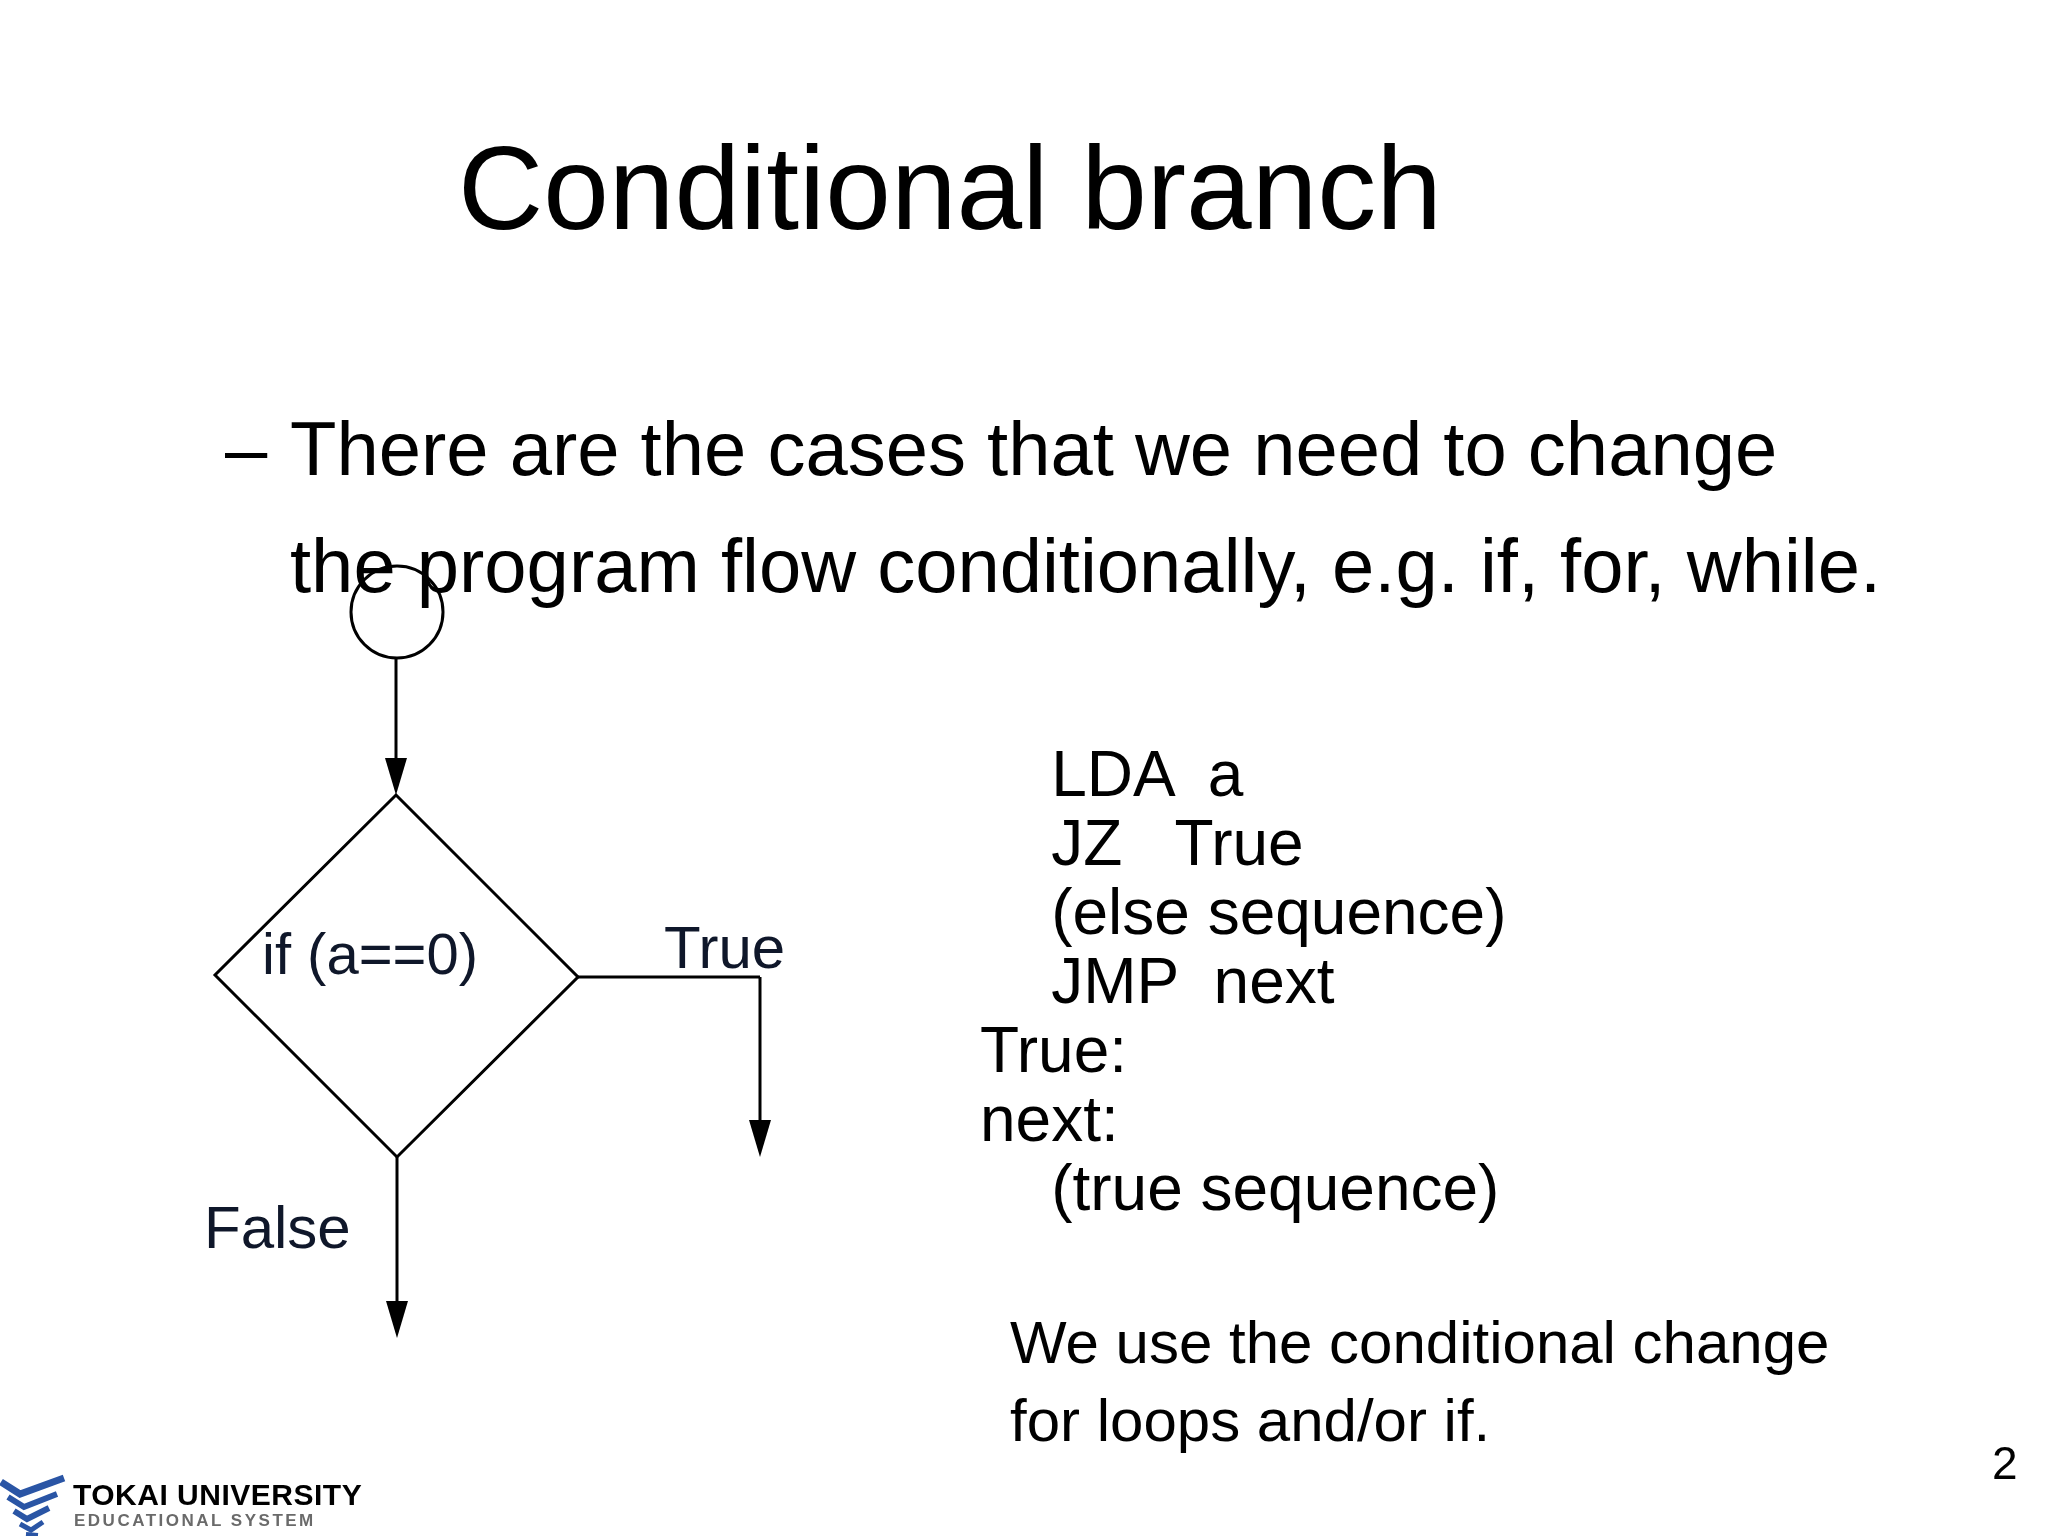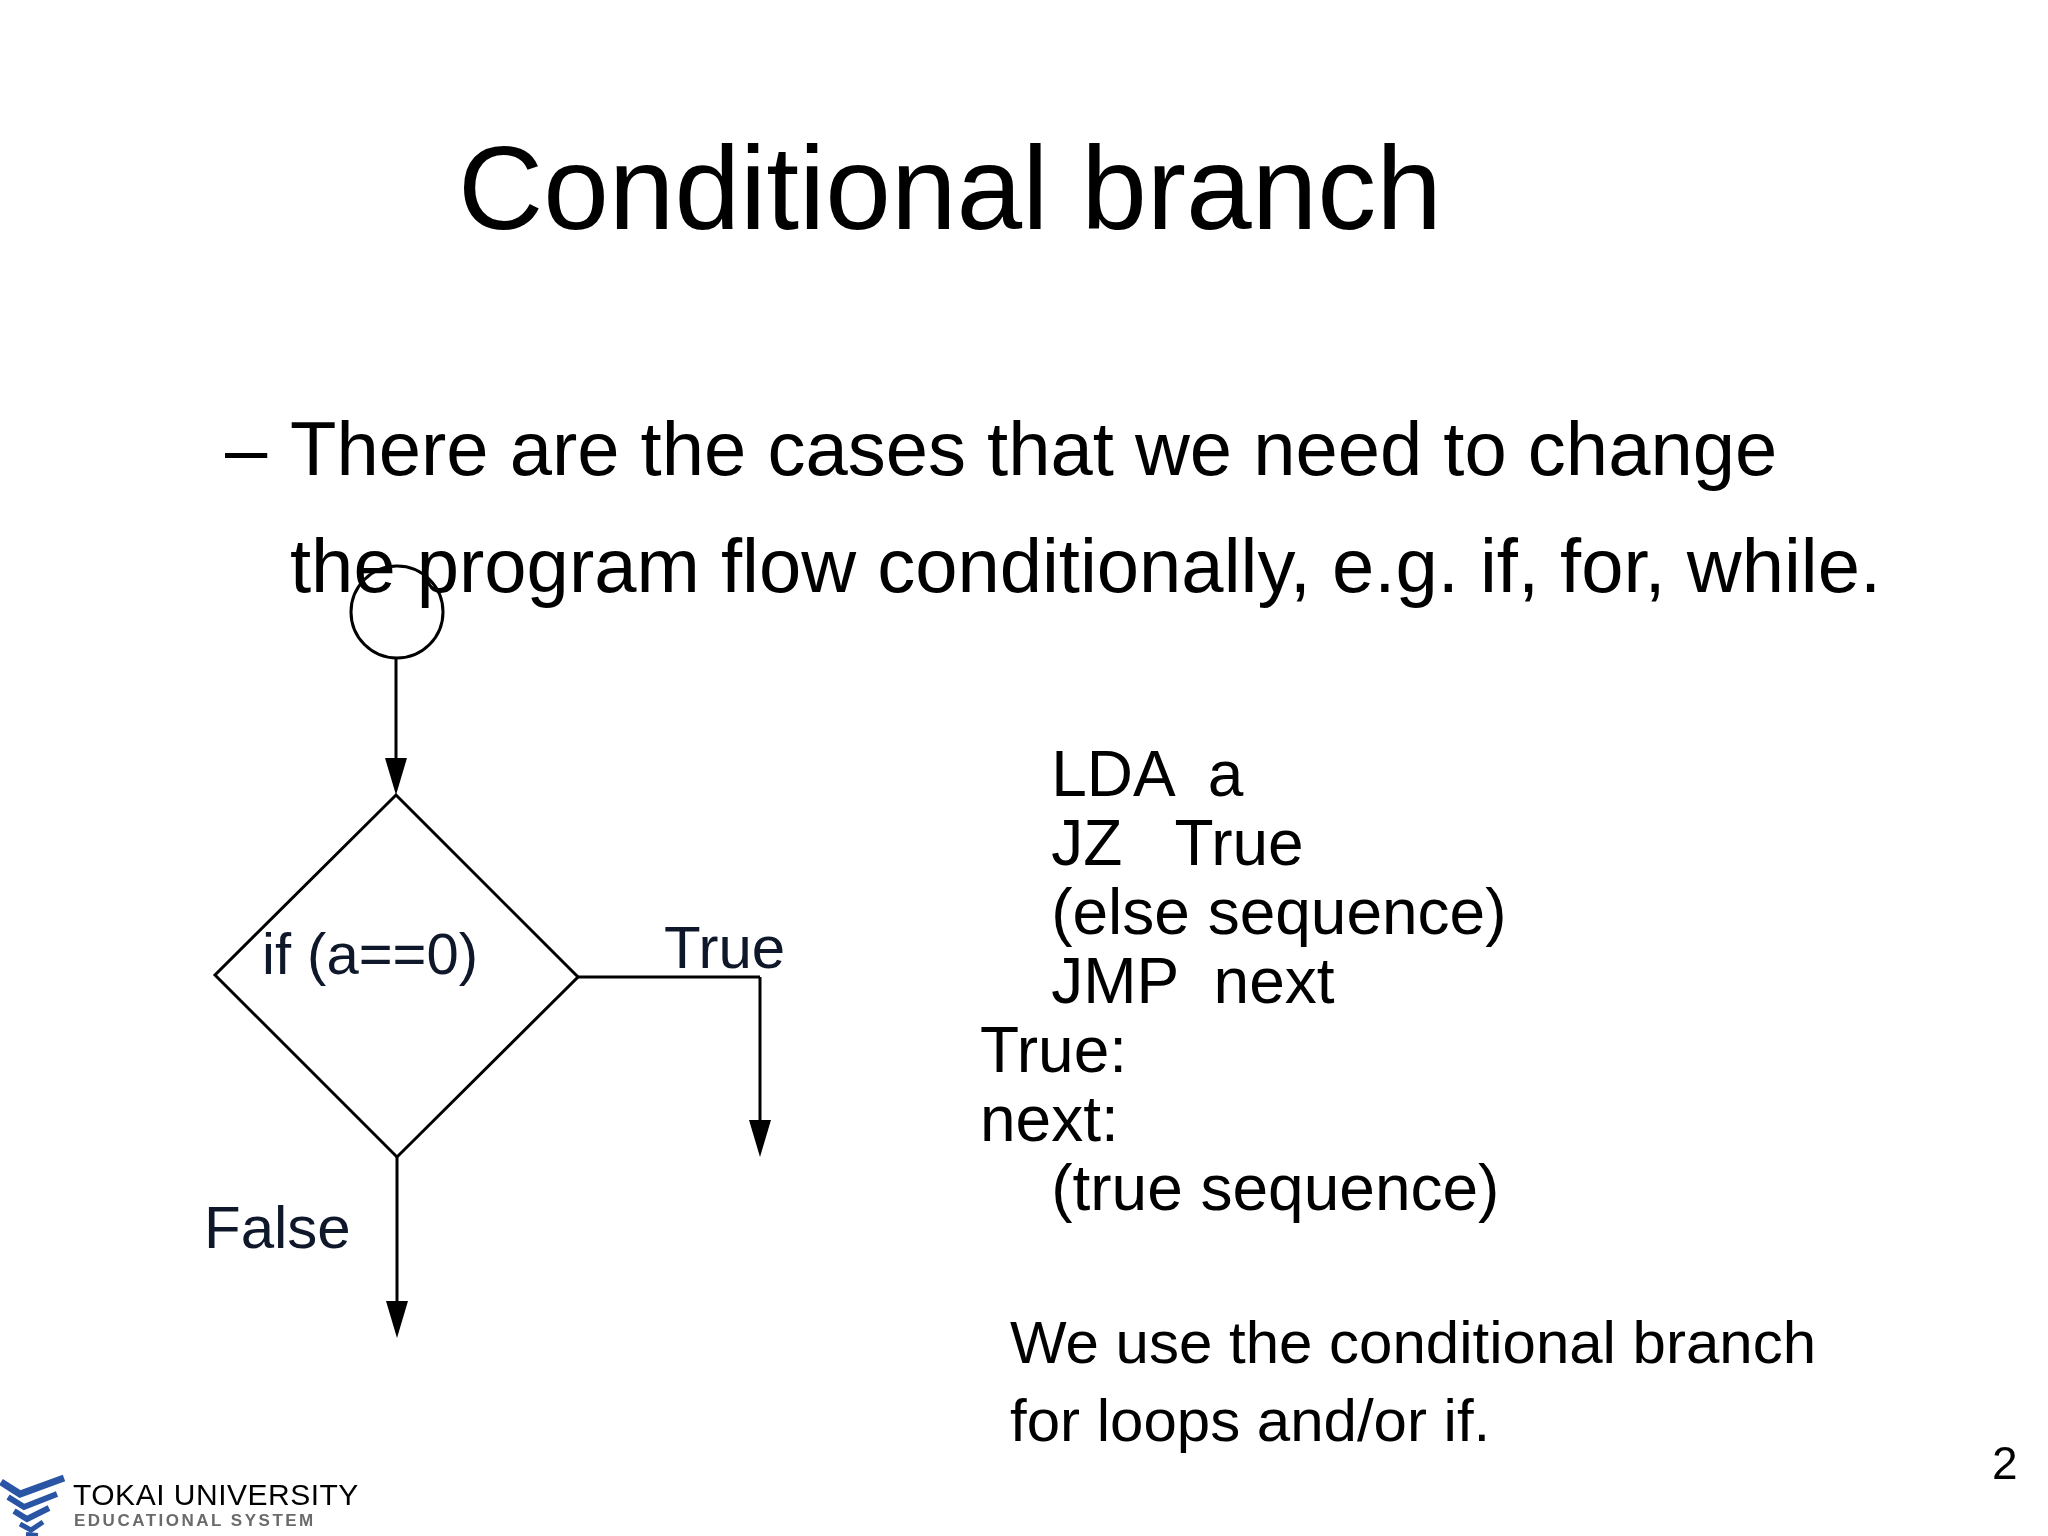--- a/index.html
+++ b/index.html
@@ -21,21 +21,21 @@
   .flow-label{white-space:nowrap;color:#0f172a;}
   .if-label{left:262px;top:925px;font-size:58px;line-height:1;}
   .true-label{left:664px;top:918px;font-size:60px;line-height:1;}
   .false-label{left:204px;top:1198px;font-size:60px;line-height:1;}
   .code-block{left:980px;top:740px;font-size:64px;line-height:69px;}
   .code-line{white-space:pre;}
   .note-block{left:1010px;top:1304px;font-size:60px;line-height:78px;}
   .note-line{white-space:nowrap;}
   .page-number{left:1992px;top:1440px;font-size:46px;line-height:1;}
   .logo-icon{left:0px;top:1472px;}
-  .brand-name{left:73px;top:1478px;font-size:30px;font-weight:normal;letter-spacing:0.5px;white-space:nowrap;}
+  .brand-name{left:73px;top:1478px;font-size:30px;font-weight:bold;letter-spacing:0.5px;white-space:nowrap;}
   .brand-sub{left:74px;top:1511px;font-size:17px;font-weight:bold;letter-spacing:2.5px;color:var(--sub-gray,#6a6a6a);white-space:nowrap;}
 </style>
 </head>
 <body style="color: rgb(0, 0, 0);">
 
 <div class="abs slide-title">Conditional branch</div>
 
 <div class="abs bullet-block">
   <div class="bullet-line"><span class="bullet-marker">–</span><span>There are the cases that we need to change</span></div>
   <div class="bullet-line bullet-cont">the program flow conditionally, e.g. if, for, while.</div>
@@ -61,21 +61,21 @@
     <div class="code-line">    LDA  a</div>
     <div class="code-line">    JZ   True</div>
     <div class="code-line">    (else sequence)</div>
     <div class="code-line">    JMP  next</div>
     <div class="code-line">True:</div>
     <div class="code-line">next:</div>
     <div class="code-line">    (true sequence)</div>
   </div>
 
 <div class="abs note-block">
-    <div class="note-line">We use the conditional branch</div>
+    <div class="note-line">We use the conditional change</div>
     <div class="note-line">for loops and/or if.</div>
   </div>
 
 <svg class="abs logo-icon" width="66" height="64" viewBox="0 0 66 64" fill="none" stroke-linecap="butt" style="stroke:var(--logo-blue,#2a55a5)">
   <polyline points="1,10 20,22 64,6" stroke-width="7"></polyline>
   <polyline points="8,25 24,35 57,22" stroke-width="6"></polyline>
   <polyline points="14,39 27,47 49,36" stroke-width="6"></polyline>
   <polyline points="20,52 31,58 43,50" stroke-width="5"></polyline>
   <line x1="26" y1="62" x2="38" y2="63" stroke-width="4"></line>
 </svg>

